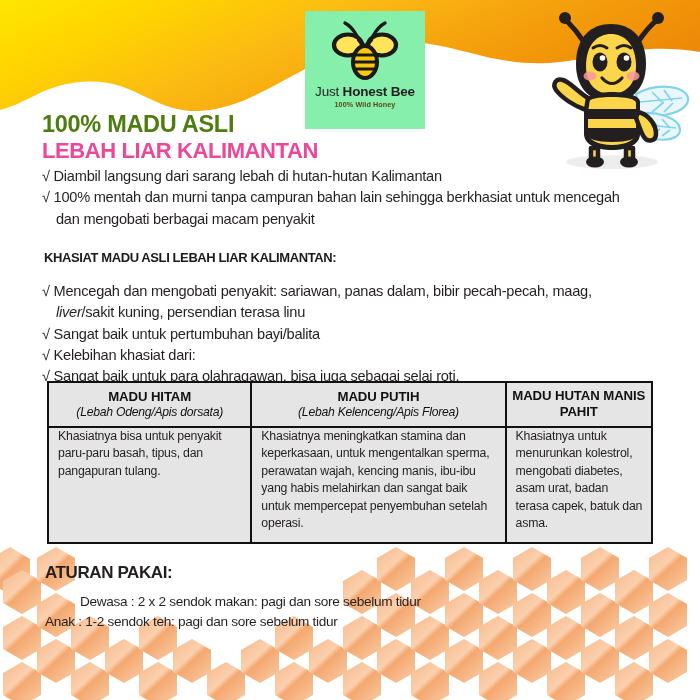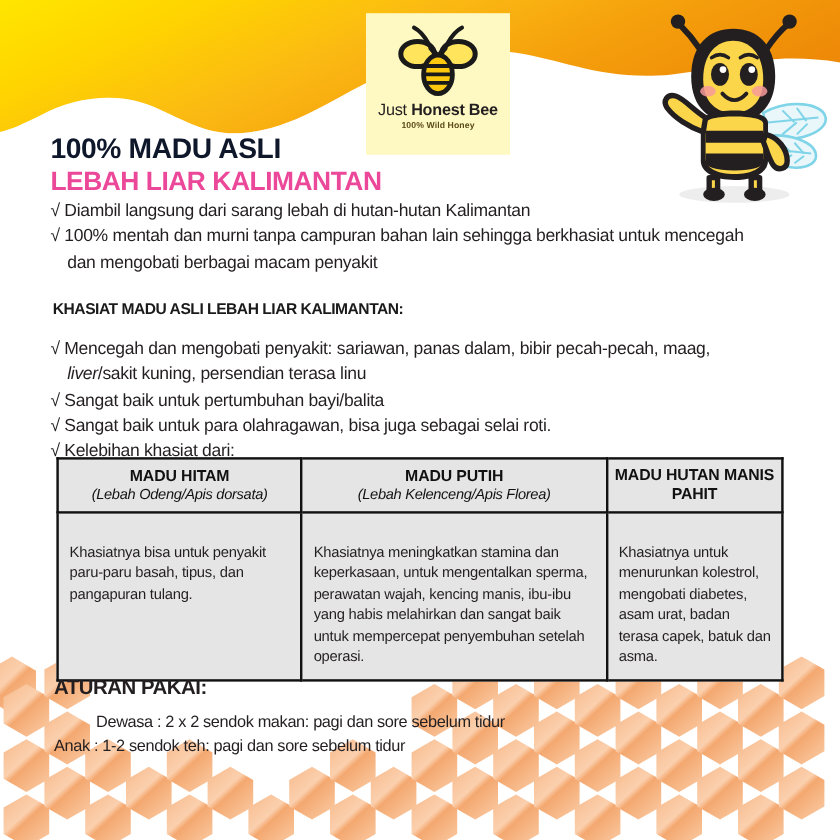--- a/index.html
+++ b/index.html
@@ -14,21 +14,21 @@
   
   #header-band {
     position:absolute; left:0; top:0; width:700px; height:175px;
     overflow:hidden; z-index:1;
   }
   #header-band svg { display:block; width:700px; height:175px; }
 
   
   #logo-box {
     position:absolute; left:305px; top:11px; width:120px; height:118px;
-    background:#fef9c3; z-index:6;
+    background:#86efac; z-index:6;
     display:flex; flex-direction:column; align-items:center; justify-content:flex-start;
     padding-top:9px;
   }
   #logo-mark { width:68px; height:62px; }
   #logo-wordmark {
     font-size:13.5px; color:#231f20; letter-spacing:-0.2px;
     margin-top:2px; white-space:nowrap;
   }
   #logo-wordmark b { font-weight:bold; }
   #logo-tagline {
@@ -42,21 +42,21 @@
 
   
   #content {
     position:absolute; left:0; top:0; width:700px; height:700px; z-index:10;
     pointer-events:none;
   }
   #content > * { pointer-events:auto; }
 
   .headline-red {
     position:absolute; left:42px; top:111px;
-    font-size:23.5px; font-weight:bold; color:#0f172a; letter-spacing:-0.3px;
+    font-size:23.5px; font-weight:bold; color:#4d7c0f; letter-spacing:-0.3px;
   }
   .headline-black {
     position:absolute; left:42px; top:138px;
     font-size:22px; font-weight:bold; color:#ec4899; letter-spacing:-0.4px;
   }
 
   .bullet-list { position:absolute; left:42px; }
   .bullet {
     font-size:14.6px; color:#231f20; line-height:1.46;
     letter-spacing:-0.25px; text-indent:-14px; padding-left:14px;
@@ -76,21 +76,21 @@
     border-collapse:collapse; background:#e5e5e5;
     border:2.4px solid #111;
   }
   #compare-table td { border:2.4px solid #111; vertical-align:top; }
   #compare-table thead td {
     text-align:center; padding:5px 4px 6px; vertical-align:middle;
   }
   .th-main { font-size:13.2px; font-weight:bold; color:#111; letter-spacing:-0.1px; line-height:1.2; }
   .th-sub  { font-size:12.2px; font-style:italic; color:#111; letter-spacing:-0.25px; }
   #compare-table tbody td {
-    padding:24px 8px 10px 9px;
+    padding:0 8px 10px 9px;
     font-size:12.3px; color:#231f20; line-height:1.42; letter-spacing:-0.2px;
   }
   .col-a { width:200px; } .col-b { width:250px; } .col-c { width:144px; }
   .tbody-row td { height:105px; }
 
   
   #honeycomb {
     position:absolute; left:0; top:540px; width:700px; height:160px; z-index:2;
   }
   #honeycomb svg { display:block; width:700px; height:160px; }
@@ -309,22 +309,22 @@
   <div class="bullet-list" style="top:166px;">
     <div class="bullet"><span>√</span> <span>Diambil langsung dari sarang lebah di hutan-hutan Kalimantan</span></div>
     <div class="bullet wrapped"><span>√</span> <span>100% mentah dan murni tanpa campuran bahan lain sehingga berkhasiat untuk mencegah dan mengobati berbagai macam penyakit</span></div>
   </div>
 
   <div id="khasiat-heading">KHASIAT MADU ASLI LEBAH LIAR KALIMANTAN:</div>
 
   <div class="bullet-list" style="top:281px;">
     <div class="bullet wrapped"><span>√</span> <span>Mencegah dan mengobati penyakit: sariawan, panas dalam, bibir pecah-pecah, maag,</span> <i>liver</i><span>/sakit kuning, persendian terasa linu</span></div>
     <div class="bullet"><span>√</span> <span>Sangat baik untuk pertumbuhan bayi/balita</span></div>
+    <div class="bullet"><span>√</span> <span>Kelebihan khasiat dari:</span></div>
     <div class="bullet"><span>√</span> <span>Sangat baik untuk para olahragawan, bisa juga sebagai selai roti.</span></div>
-    <div class="bullet"><span>√</span> <span>Kelebihan khasiat dari:</span></div>
   </div>
 
   <table id="compare-table">
     <thead>
       <tr>
         <td class="col-a">
           <div class="th-main">MADU HITAM</div>
           <div class="th-sub">(Lebah Odeng/Apis dorsata)</div>
         </td>
         <td class="col-b">

